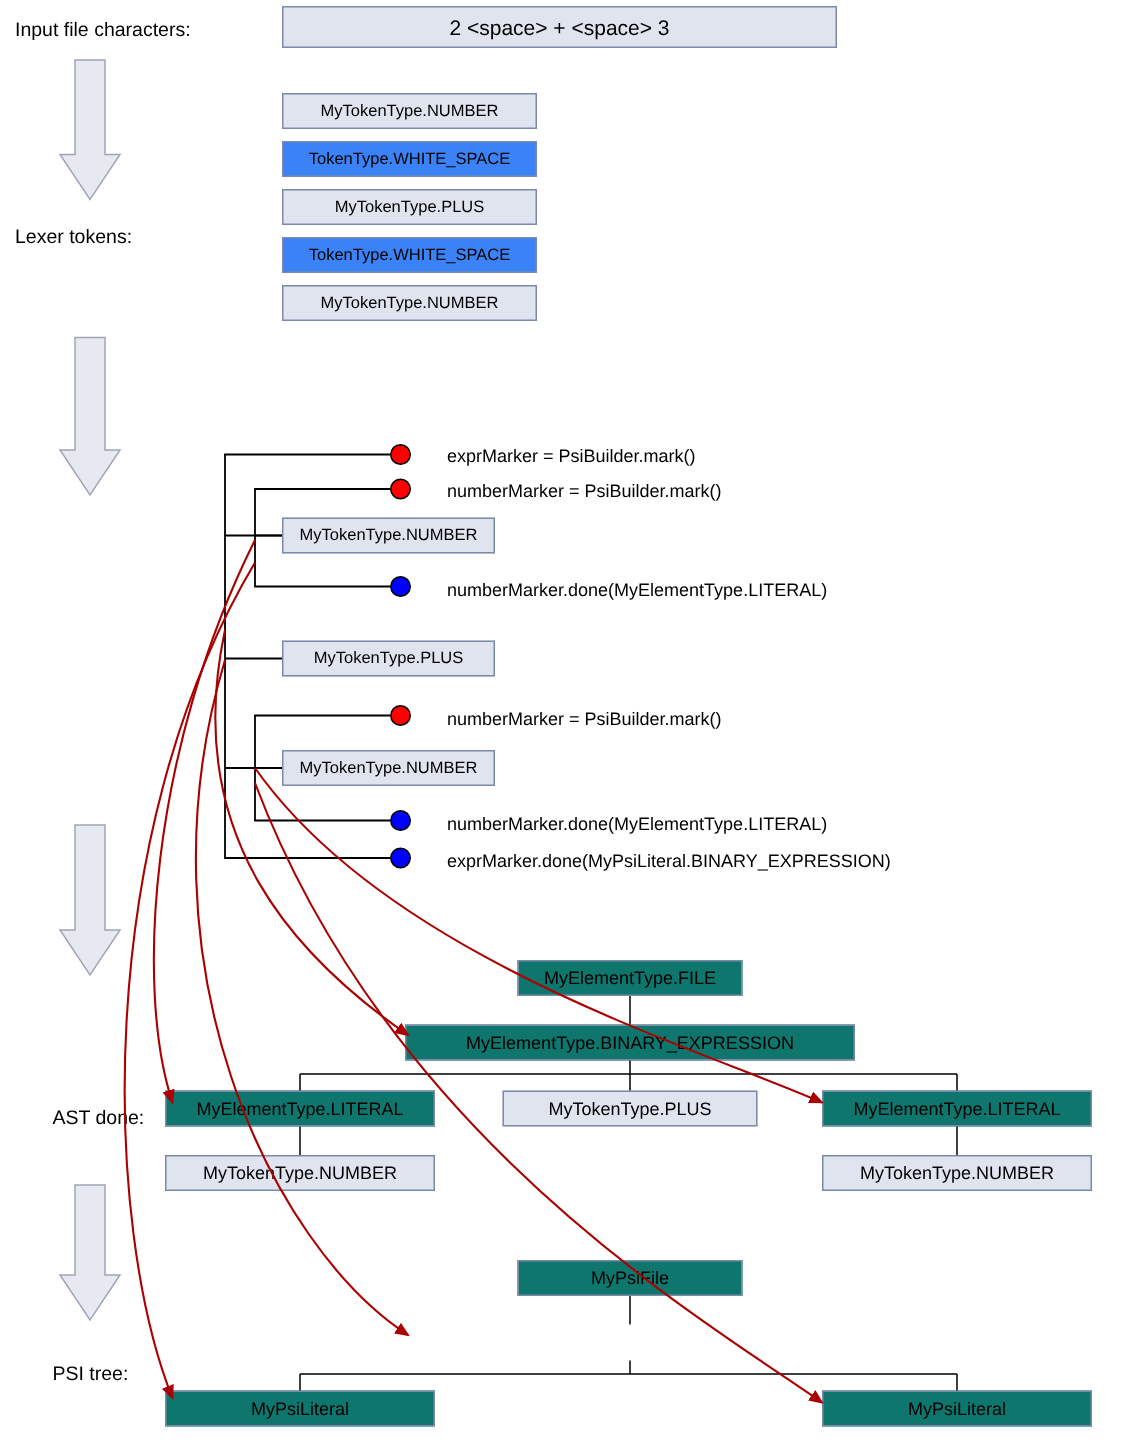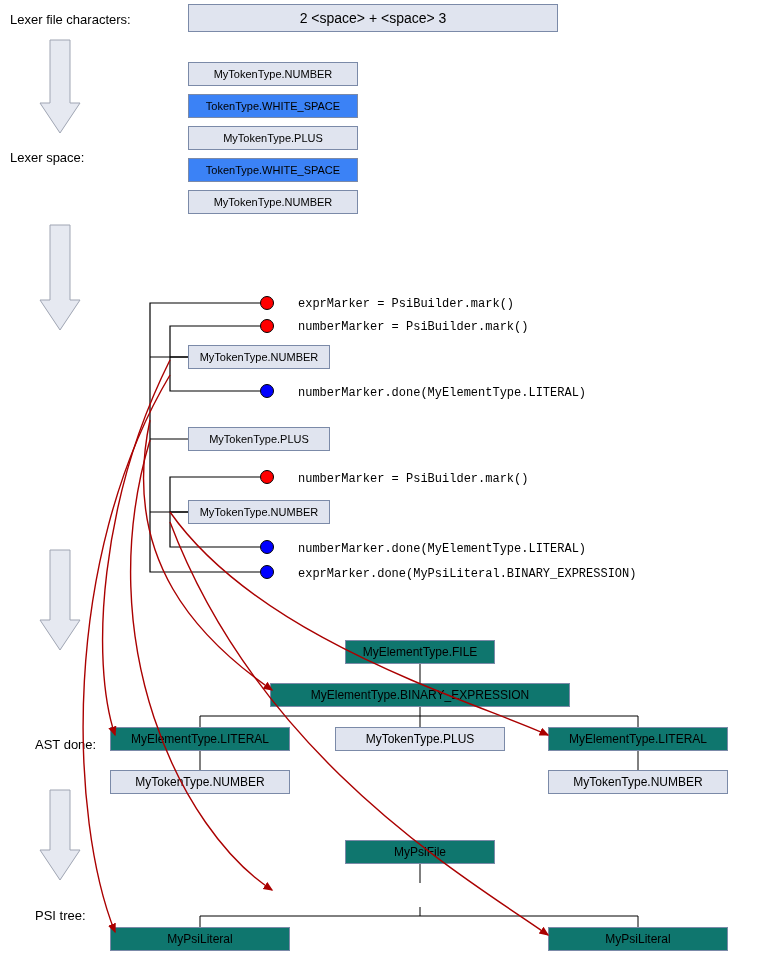--- a/index.html
+++ b/index.html
@@ -2,37 +2,37 @@
 <html><head>
 <meta charset="utf-8">
 <style>
   body{margin:0;font-family:Arial,Helvetica,sans-serif;font-size:13px;color:#000;background:#fff}
   .canvas{position:relative;width:758px;height:965px}
   .lbl{position:absolute;font-size:13px}
   .box{position:absolute;border:1px solid #7b8aa8;text-align:center;display:flex;align-items:center;justify-content:center;box-sizing:border-box}
   .blue{background:#e0e4ef}
   .grey{background:#3b82f6}
   .green{background:#0f766e}
-  .code{font-family:Liberation Mono, monospace;font-size:12px;white-space:pre}
+  .code{font-family:Liberation Sans, sans-serif;font-size:12px;white-space:pre}
   .dot{position:absolute;width:14px;height:14px;border-radius:50%;border:1px solid #000;box-sizing:border-box}
   .red{background:#f00}
   .bluedot{background:#00f}
   svg{position:absolute;left:0;top:0;width:758px;height:965px;pointer-events:none}
   .bigarrow{fill:#e6e9f1;stroke:#9fa5b3;stroke-width:1}
   .bracket{stroke:#000;stroke-width:1.2;fill:none}
   .treeline{stroke:#000;stroke-width:1;fill:none}
   .red-curve{stroke:#a00;stroke-width:1.4;fill:none}
   .red-head{fill:#a00}
 </style>
 </head>
 <body>
 <div class="canvas">
 
-<div class="lbl" style="left:10px;top:12px">Lexer file characters:</div>
-<div class="lbl" style="left:10px;top:150px">Lexer space:</div>
+<div class="lbl" style="left:10px;top:12px">Input file characters:</div>
+<div class="lbl" style="left:10px;top:150px">Lexer tokens:</div>
 <div class="lbl" style="left:35px;top:737px">AST done:</div>
 <div class="lbl" style="left:35px;top:908px">PSI tree:</div>
 
 <div class="box blue" style="left:188px;top:4px;width:370px;height:28px;font-size:14px">2 &lt;space&gt; + &lt;space&gt; 3</div>
 
 <div class="box blue" style="left:188px;top:62px;width:170px;height:24px;font-size:11px">MyTokenType.NUMBER</div>
 <div class="box grey" style="left:188px;top:94px;width:170px;height:24px;font-size:11px">TokenType.WHITE_SPACE</div>
 <div class="box blue" style="left:188px;top:126px;width:170px;height:24px;font-size:11px">MyTokenType.PLUS</div>
 <div class="box grey" style="left:188px;top:158px;width:170px;height:24px;font-size:11px">TokenType.WHITE_SPACE</div>
 <div class="box blue" style="left:188px;top:190px;width:170px;height:24px;font-size:11px">MyTokenType.NUMBER</div>

